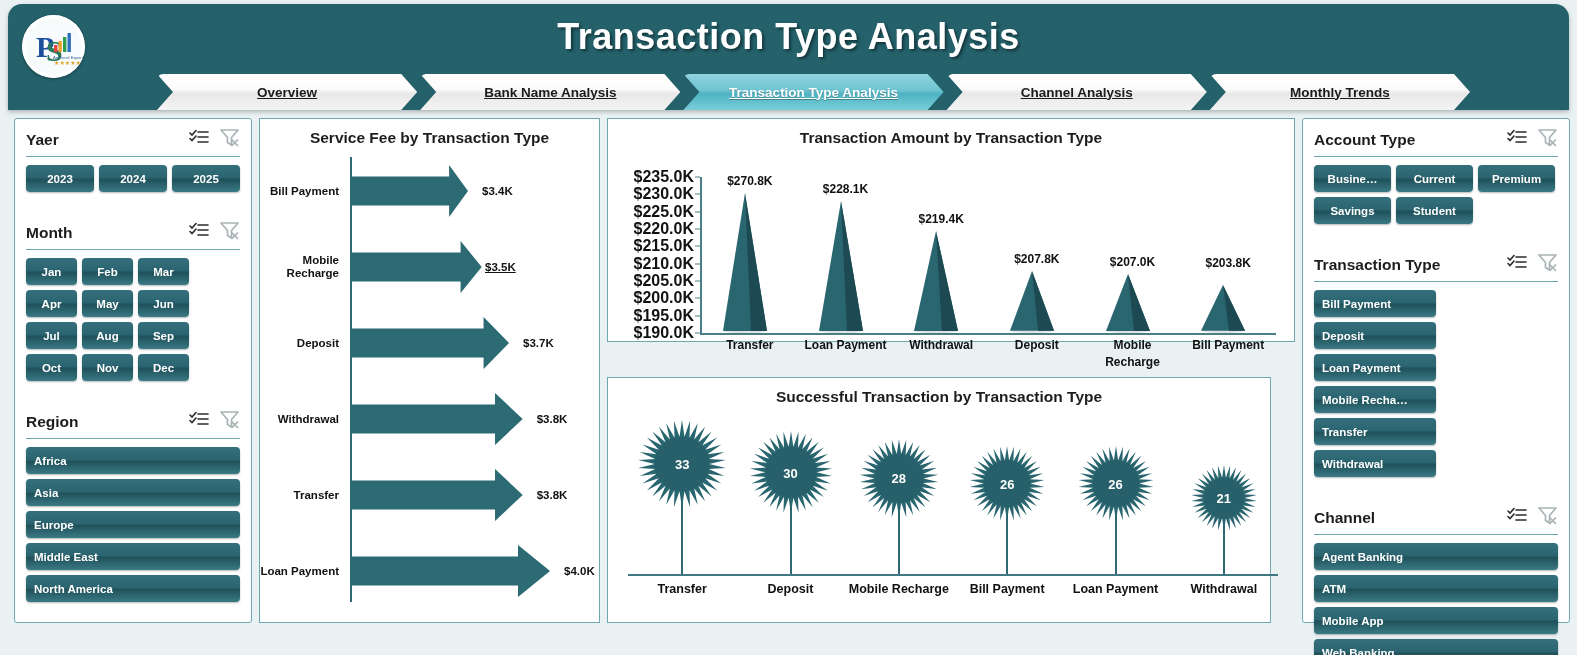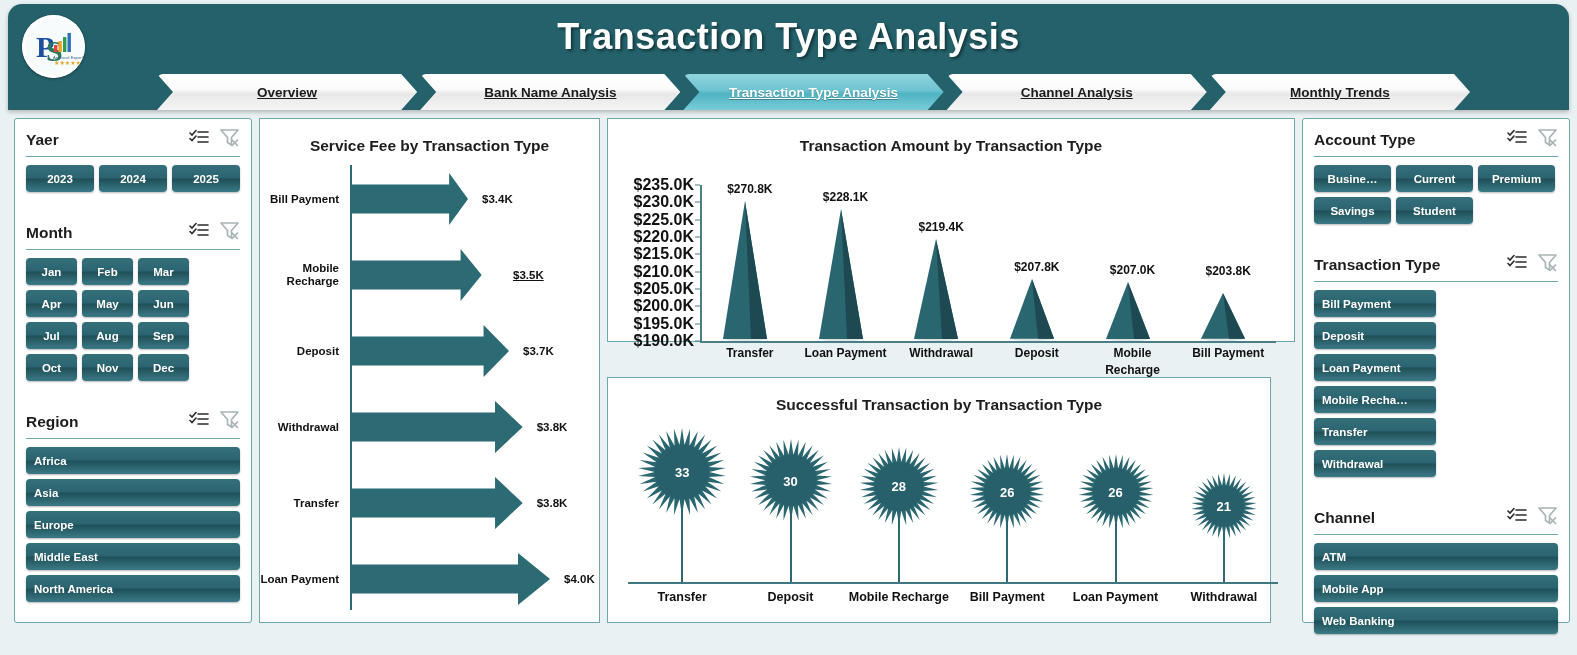--- a/index.html
+++ b/index.html
@@ -146,21 +146,21 @@
   .chip.wide { width: 100%; }
   .chip.rhalf{ width: 122px; }
   .chip.r3   { width: 77px; justify-content: center; }
 
   
   .chart-title {
     text-align: center;
     font-size: 15.5px;
     font-weight: bold;
     color: #1d1d1d;
-    padding-top: 18px;
+    padding-top: 10px;
   }
 
   
   .funnel-body { position: relative; height: 455px; }
   .funnel-axis {
     position: absolute;
     left: 90px; top: 10px;
     width: 2px; height: 445px;
     background: #2f6a74;
   }
@@ -452,21 +452,21 @@
           <div class="funnel-cat">Bill Payment</div>
           <div class="funnel-arrow-wrap">
             <div class="funnel-arrow" style="width: 118px; clip-path: polygon(0px 22%, 84% 22%, 84% 0%, 100% 50%, 84% 100%, 84% 78%, 0px 78%); height: 52px;"></div>
             <div class="funnel-val" style="left: 136px;">$3.4K</div>
           </div>
         </div>
         <div class="funnel-row" style="top: 82px;">
           <div class="funnel-cat">Mobile Recharge</div>
           <div class="funnel-arrow-wrap">
             <div class="funnel-arrow" style="width: 131.667px; clip-path: polygon(0px 22%, 84% 22%, 84% 0%, 100% 50%, 84% 100%, 84% 78%, 0px 78%); height: 52px;"></div>
-            <div class="funnel-val" style="left: 167px; text-decoration: underline;">$3.5K</div>
+            <div class="funnel-val" style="left: 139px; text-decoration: underline;">$3.5K</div>
           </div>
         </div>
         <div class="funnel-row" style="top: 158px;">
           <div class="funnel-cat">Deposit</div>
           <div class="funnel-arrow-wrap">
             <div class="funnel-arrow" style="width: 159px; clip-path: polygon(0px 22%, 84% 22%, 84% 0%, 100% 50%, 84% 100%, 84% 78%, 0px 78%); height: 52px;"></div>
             <div class="funnel-val" style="left: 177px;">$3.7K</div>
           </div>
         </div>
         <div class="funnel-row" style="top: 234px;">
@@ -715,20 +715,21 @@
   </svg></span>
               <span style="cursor:pointer;display:inline-block">
   <svg width="21" height="19" viewBox="0 0 21 19">
     <path d="M2 2 L19 2 L12.5 9.5 L12.5 17 L8.5 14.5 L8.5 9.5 Z" fill="none" stroke="#a9b4b6" stroke-width="1.7" stroke-linejoin="round"></path>
     <path d="M13 12 L18.5 17.5 M18.5 12 L13 17.5" stroke="#a9b4b6" stroke-width="1.7" stroke-linecap="round"></path>
   </svg></span>
             </span>
           </div>
           <div class="slicer-rule"></div>
           <div class="chips">
+            <div class="chip wide">Agent Banking</div>
             <div class="chip wide">ATM</div>
             <div class="chip wide">Mobile App</div>
             <div class="chip wide">Web Banking</div>
           </div>
           <div style="height: 0px;"></div>
         </div>
       </div>
   </div>
 
 </div>

